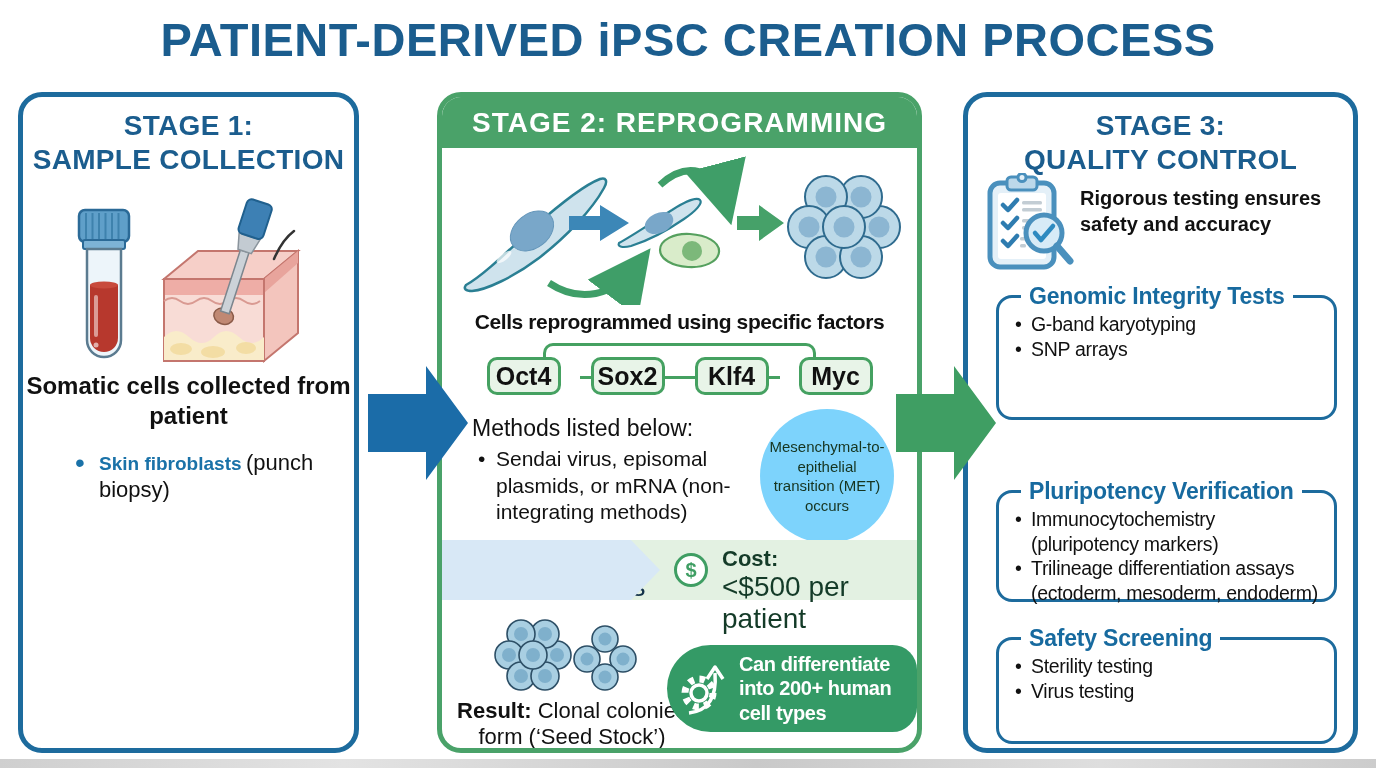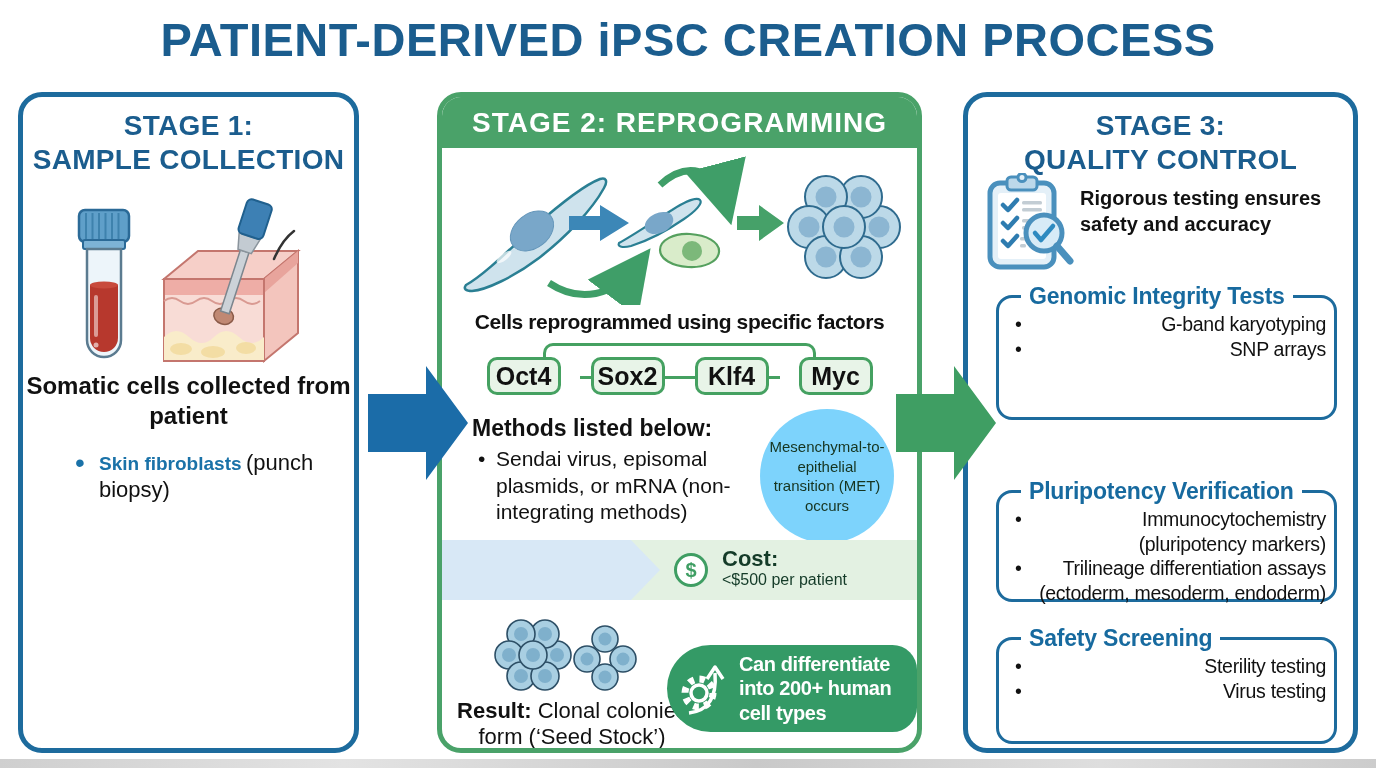--- a/index.html
+++ b/index.html
@@ -45,55 +45,55 @@
   .factors{position:absolute;left:0;top:246px;width:100%;height:58px;}
   .factor-bracket{position:absolute;left:50%;margin-left:-137px;width:273px;height:16px;top:0;
                   border:3px solid #45a161;border-bottom:none;border-radius:10px 10px 0 0;box-sizing:border-box;}
   .factor-line{position:absolute;left:50%;margin-left:-100px;width:200px;top:33px;
                border-top:3px solid #45a161;}
   .factor-row{position:absolute;top:14px;left:0;width:100%;display:flex;justify-content:center;gap:30px;}
   .factor{width:74px;height:38px;background:#e8f4e8;border:3px solid #45a161;border-radius:10px;
           box-sizing:border-box;display:flex;align-items:center;justify-content:center;
           font-size:25px;font-weight:bold;position:relative;z-index:2;}
   .methods{position:absolute;left:30px;top:318px;width:292px;}
-  .methods-title{font-size:23px;font-weight:bold;}
+  .methods-title{font-size:23px;font-weight:normal;}
   .m-list{margin:4px 0 0 0;padding:0;list-style:none;}
   .m-list li{position:relative;padding-left:24px;font-size:21px;line-height:1.27;}
   .m-list li::before{content:"•";position:absolute;left:6px;top:0;}
   .met{position:absolute;left:318px;top:312px;width:134px;height:134px;border-radius:50%;
        background:#7dd3fc;display:flex;align-items:center;justify-content:center;text-align:center;
        font-size:15px;line-height:1.3;padding:0 9px;box-sizing:border-box;color:#16341f;}
   .band{position:absolute;left:0;top:443px;width:100%;height:60px;}
   .band-green{position:absolute;left:180px;right:0;top:0;height:100%;background:#e3f1e2;}
   .band-blue{position:absolute;left:0;top:0;width:218px;height:100%;background:#d8e8f6;
              clip-path:polygon(0 0,189px 0,218px 50%,189px 100%,0 100%);z-index:2;}
   .cal-icon{position:absolute;left:26px;top:11px;}
   .timeline-txt{position:absolute;left:76px;top:6px;color:#14324a;}
   .dollar-icon{position:absolute;left:230px;top:11px;z-index:3;}
   .cost-txt{position:absolute;left:280px;top:6px;color:#143b28;z-index:3;}
   .band .label{display:block;font-weight:bold;font-size:22px;line-height:1.15;}
-  .band .value{display:block;font-size:16px;line-height:1.15;}
+  .band .value{display:block;font-size:28px;line-height:1.15;}
   .colonies-svg{position:absolute;left:46px;top:520px;}
   .result{position:absolute;left:4px;top:601px;width:252px;text-align:center;
           font-size:22px;line-height:1.2;}
   .badge{position:absolute;right:0;top:548px;width:250px;height:87px;background:#349a66;
          border-radius:46px 26px 26px 46px;display:flex;align-items:center;
          padding-left:10px;box-sizing:border-box;}
   .badge-text{color:#fff;font-weight:bold;font-size:20px;letter-spacing:-.4px;
               line-height:1.22;margin-left:6px;width:178px;}
 
   
   .clipboard-svg{position:absolute;left:16px;top:76px;}
   .s3-caption{position:absolute;left:112px;top:88px;width:266px;font-size:20px;
               font-weight:bold;line-height:1.3;}
   fieldset.qc{position:absolute;left:28px;width:341px;border:3px solid #1d6b9d;border-radius:16px;
               margin:0;padding:2px 8px 8px 12px;min-inline-size:0;box-sizing:border-box;background:#fff;}
   fieldset.qc legend{font-size:23px;font-weight:bold;color:#176a9f;padding:0 8px;
                      margin-left:10px;letter-spacing:-.2px;}
-  .qc-list{margin:0;padding:0;list-style:none;text-align:right;}
+  .qc-list{margin:0;padding:0;list-style:none;}
   .qc-list li{position:relative;padding-left:20px;font-size:19.5px;letter-spacing:-.3px;
               line-height:1.26;color:#111;}
   .qc-list li::before{content:"•";position:absolute;left:4px;top:0;}
   #qc1{top:186px;height:137px;}
   #qc2{top:381px;height:124px;}
   #qc3{top:528px;height:119px;}
   .note{position:absolute;left:58px;top:308px;width:286px;background:#cfe2f5;border-radius:12px;
         text-align:center;font-size:19px;line-height:1.27;padding:5px 10px;box-sizing:border-box;z-index:4;}
 
   .bottom-artifact{position:absolute;left:0;right:0;bottom:0;height:9px;

